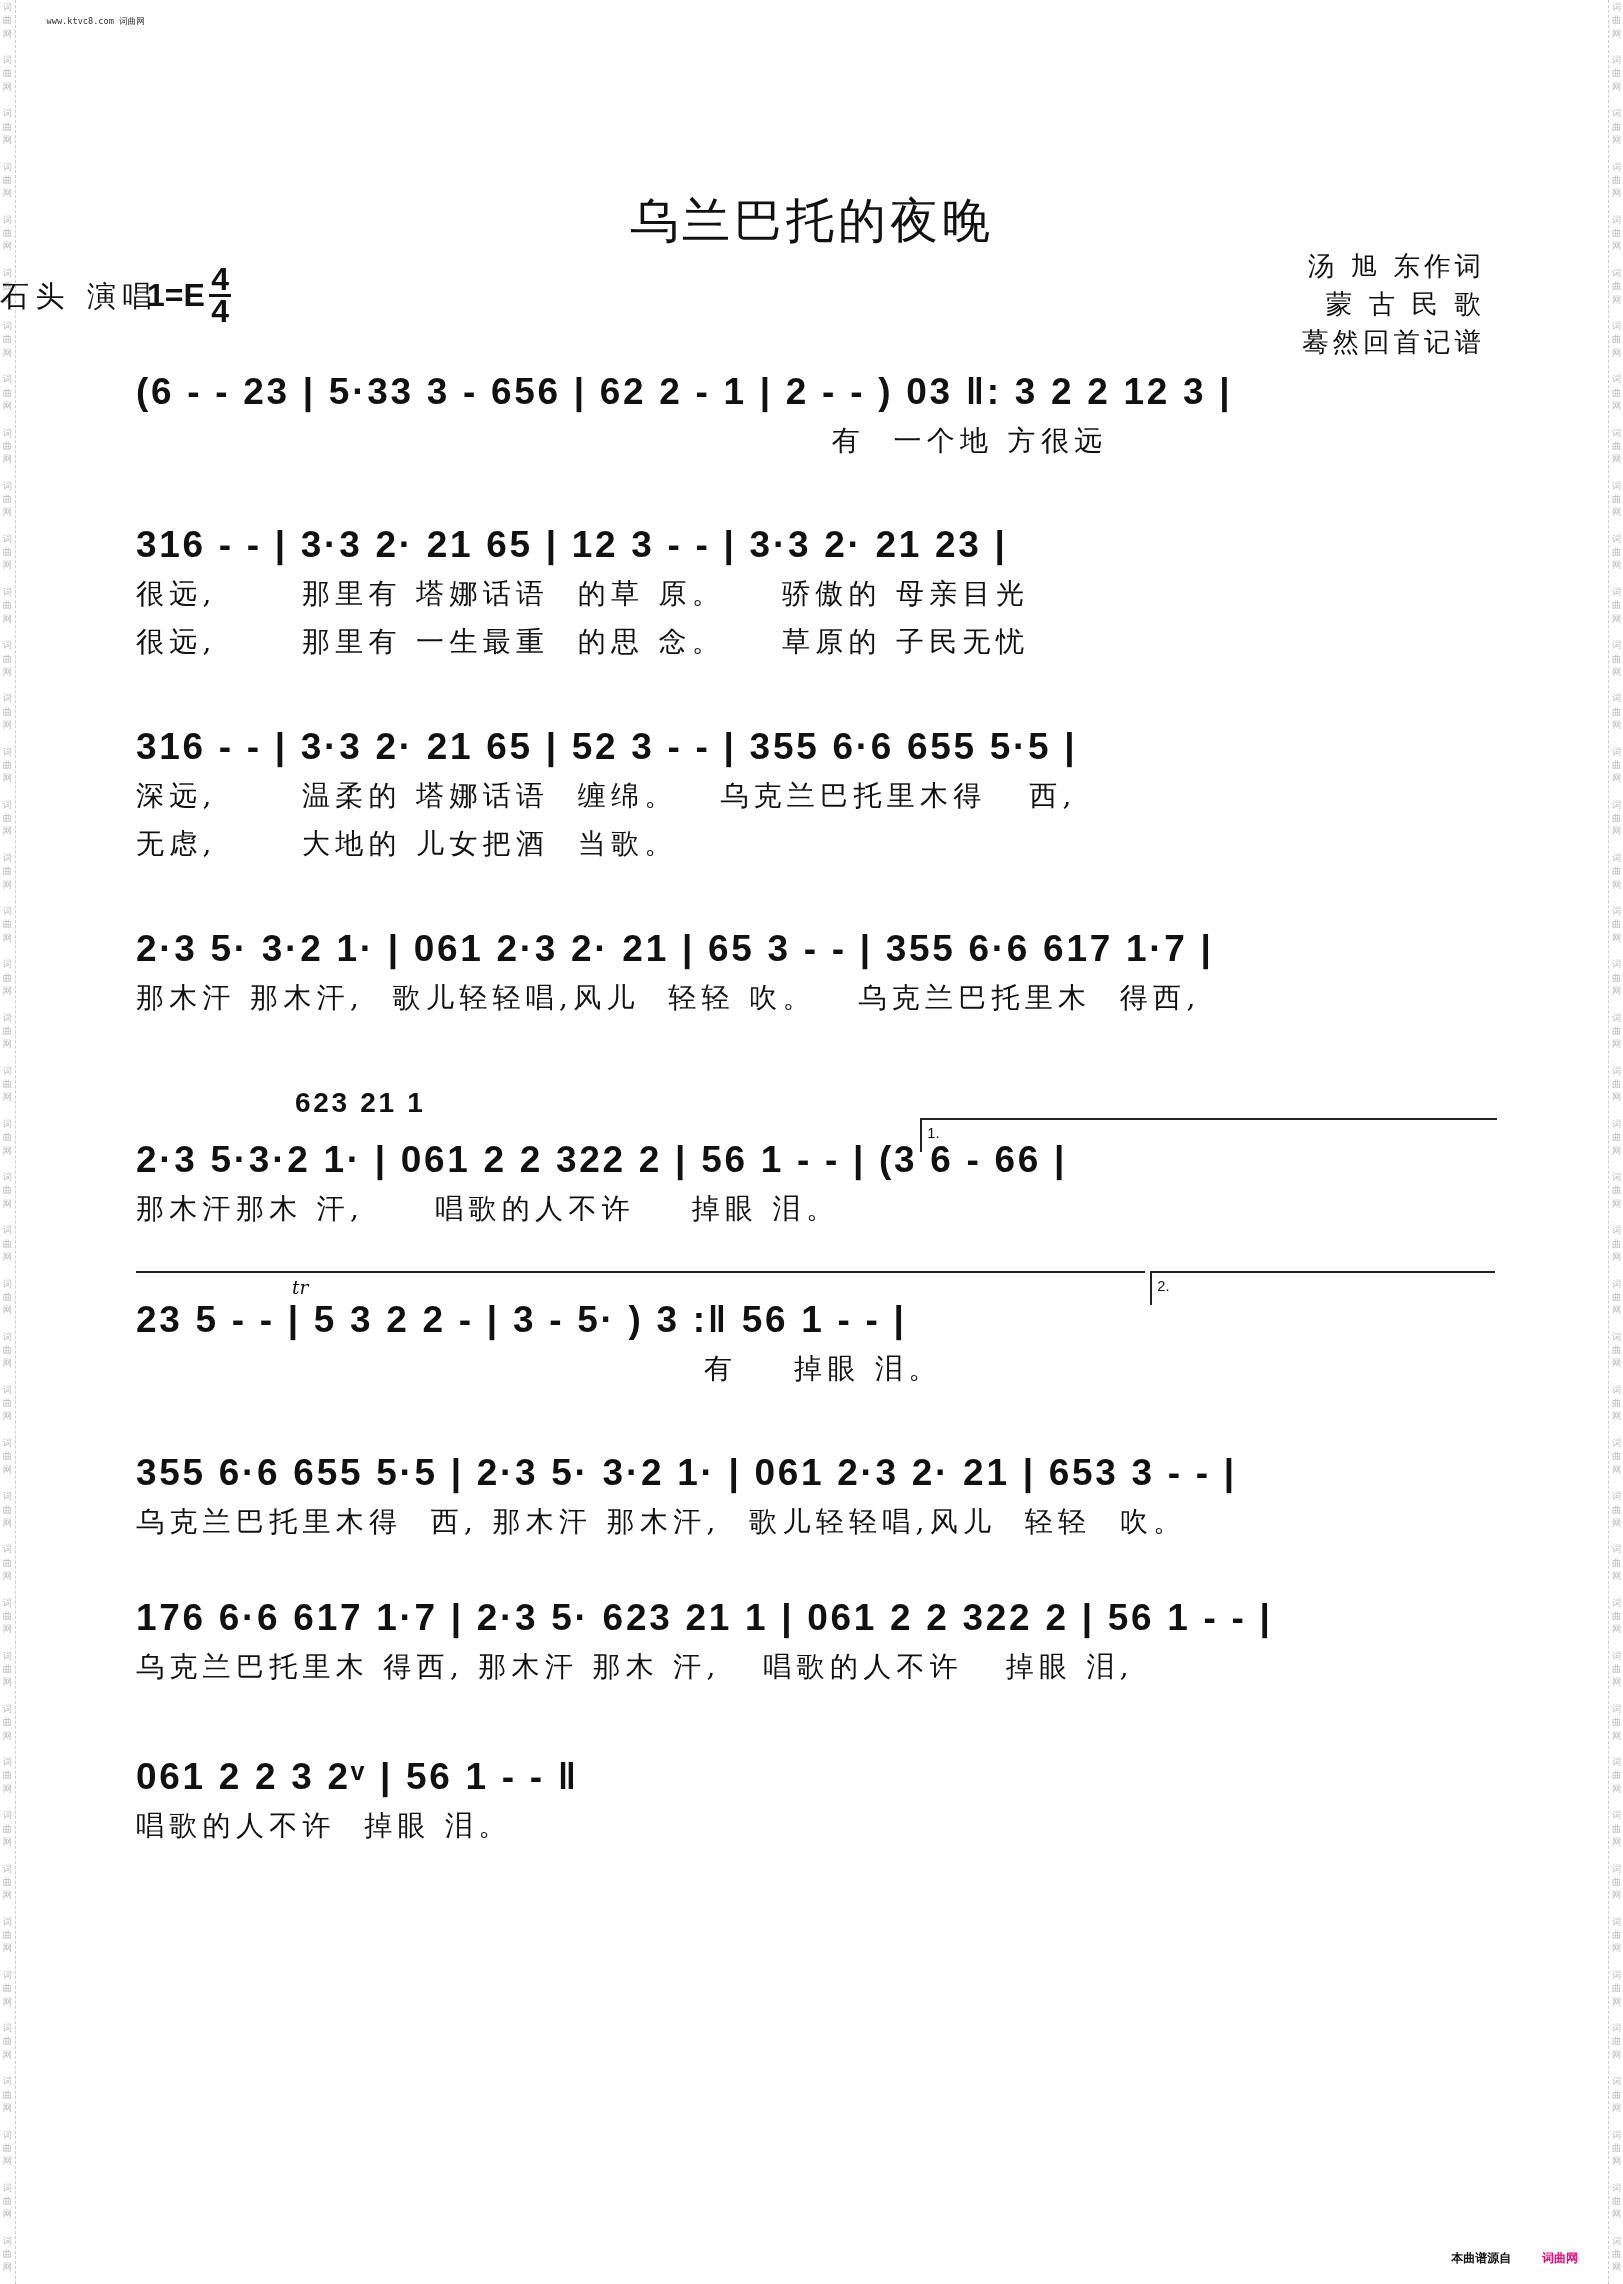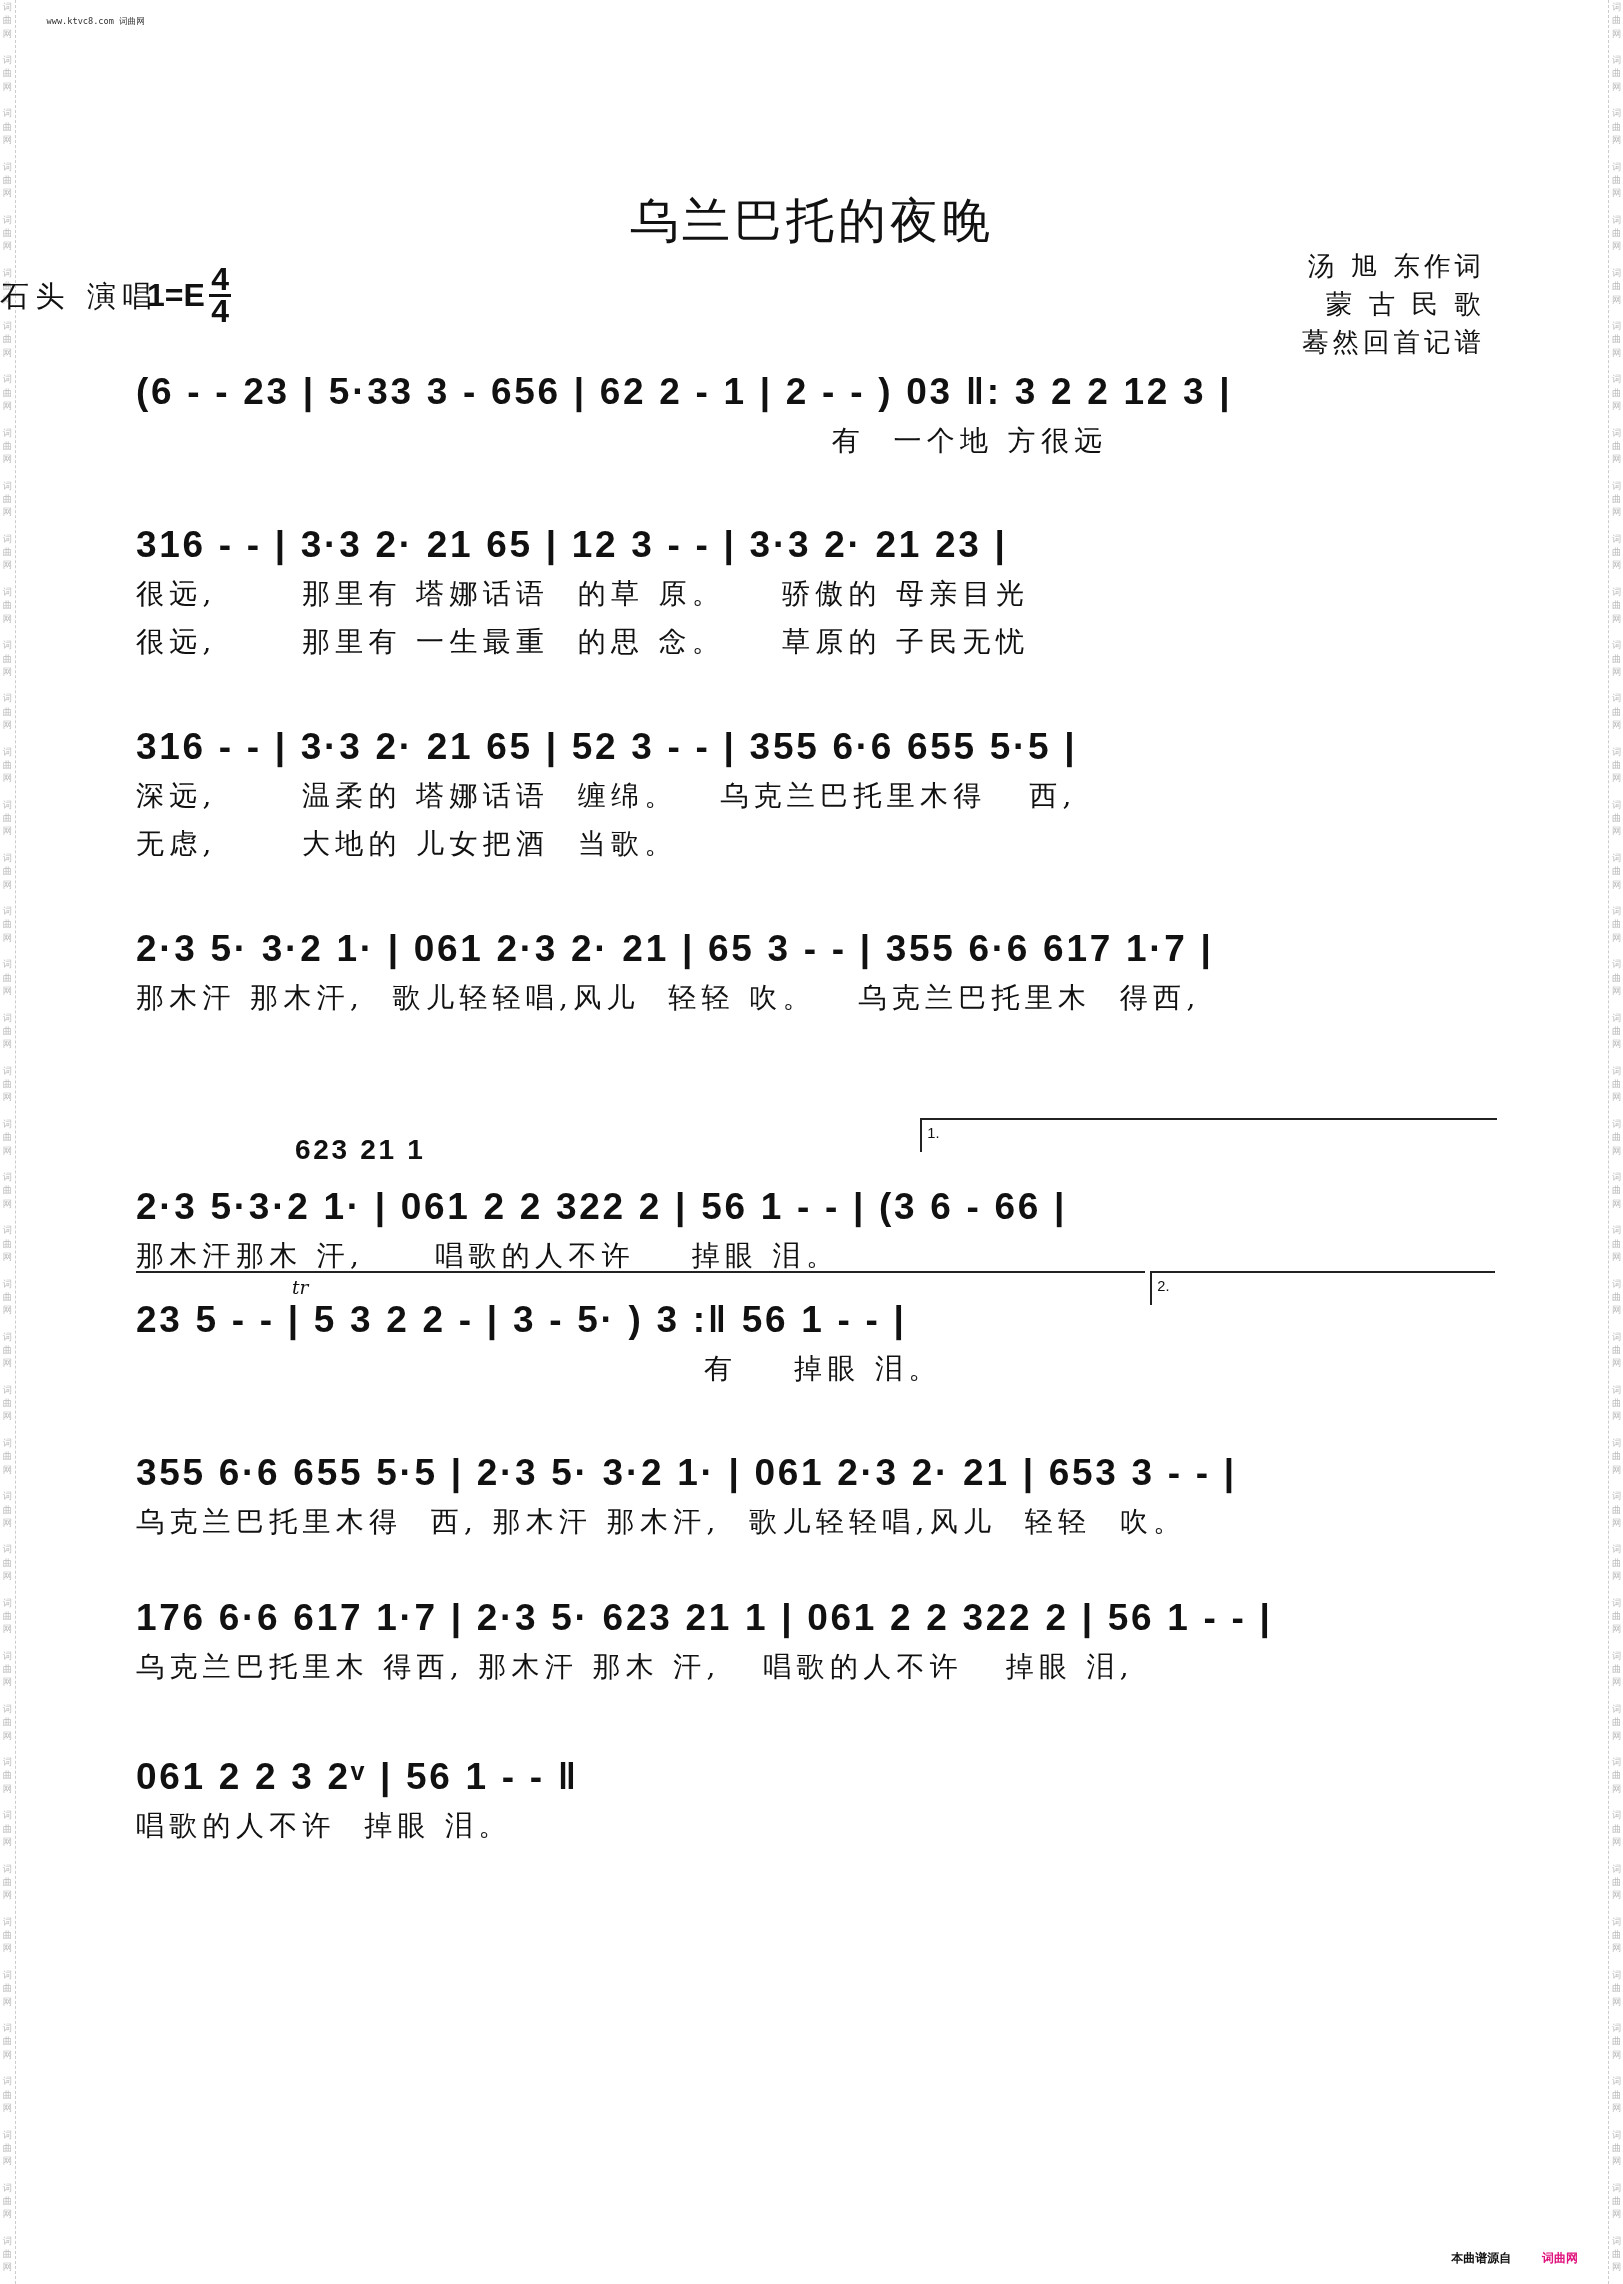--- a/index.html
+++ b/index.html
@@ -548,21 +548,21 @@
   <div class="notes">316 - - | 3·3 2· 21 65 | 52 3 - - | 355 6·6 655 5·5 |</div>
   <div class="lyr">深远,      温柔的 塔娜话语  缠绵。   乌克兰巴托里木得   西,</div>
   <div class="lyr">无虑,      大地的 儿女把酒  当歌。</div>
 </div>
 
 <div class="line" style="top:928px">
   <div class="notes">2·3 5· 3·2 1· | 061 2·3 2· 21 | 65 3 - - | 355 6·6 617 1·7 |</div>
   <div class="lyr">那木汗 那木汗,  歌儿轻轻唱,风儿  轻轻 吹。   乌克兰巴托里木  得西,</div>
 </div>
 
-<div class="line" style="top:1134px">
+<div class="line" style="top:1087px">
   <div class="notes" style="font-size:28px;margin-left:159px">623 21 1</div>
   <div class="notes" style="margin-top:20px">2·3 5·3·2 1· | 061 2 2 322 2 | 56 1 - - | (3 6 - 66 |</div>
   <div class="lyr">那木汗那木 汗,     唱歌的人不许    掉眼 泪。</div>
 </div>
 <div class="volta" style="left:920px;top:1118px;width:570px">1.</div>
 
 <div class="line" style="top:1299px">
   <div style="position:absolute;left:156px;top:-22.5px;font-style:italic;font-size:18.6px;font-family:'DejaVu Serif',serif">tr</div>
   <div class="notes">23 5 - - | 5 3 2 2 - | 3 - 5· ) 3 :‖ 56 1 - - |</div>
   <div class="lyr">                                        有    掉眼 泪。</div>

